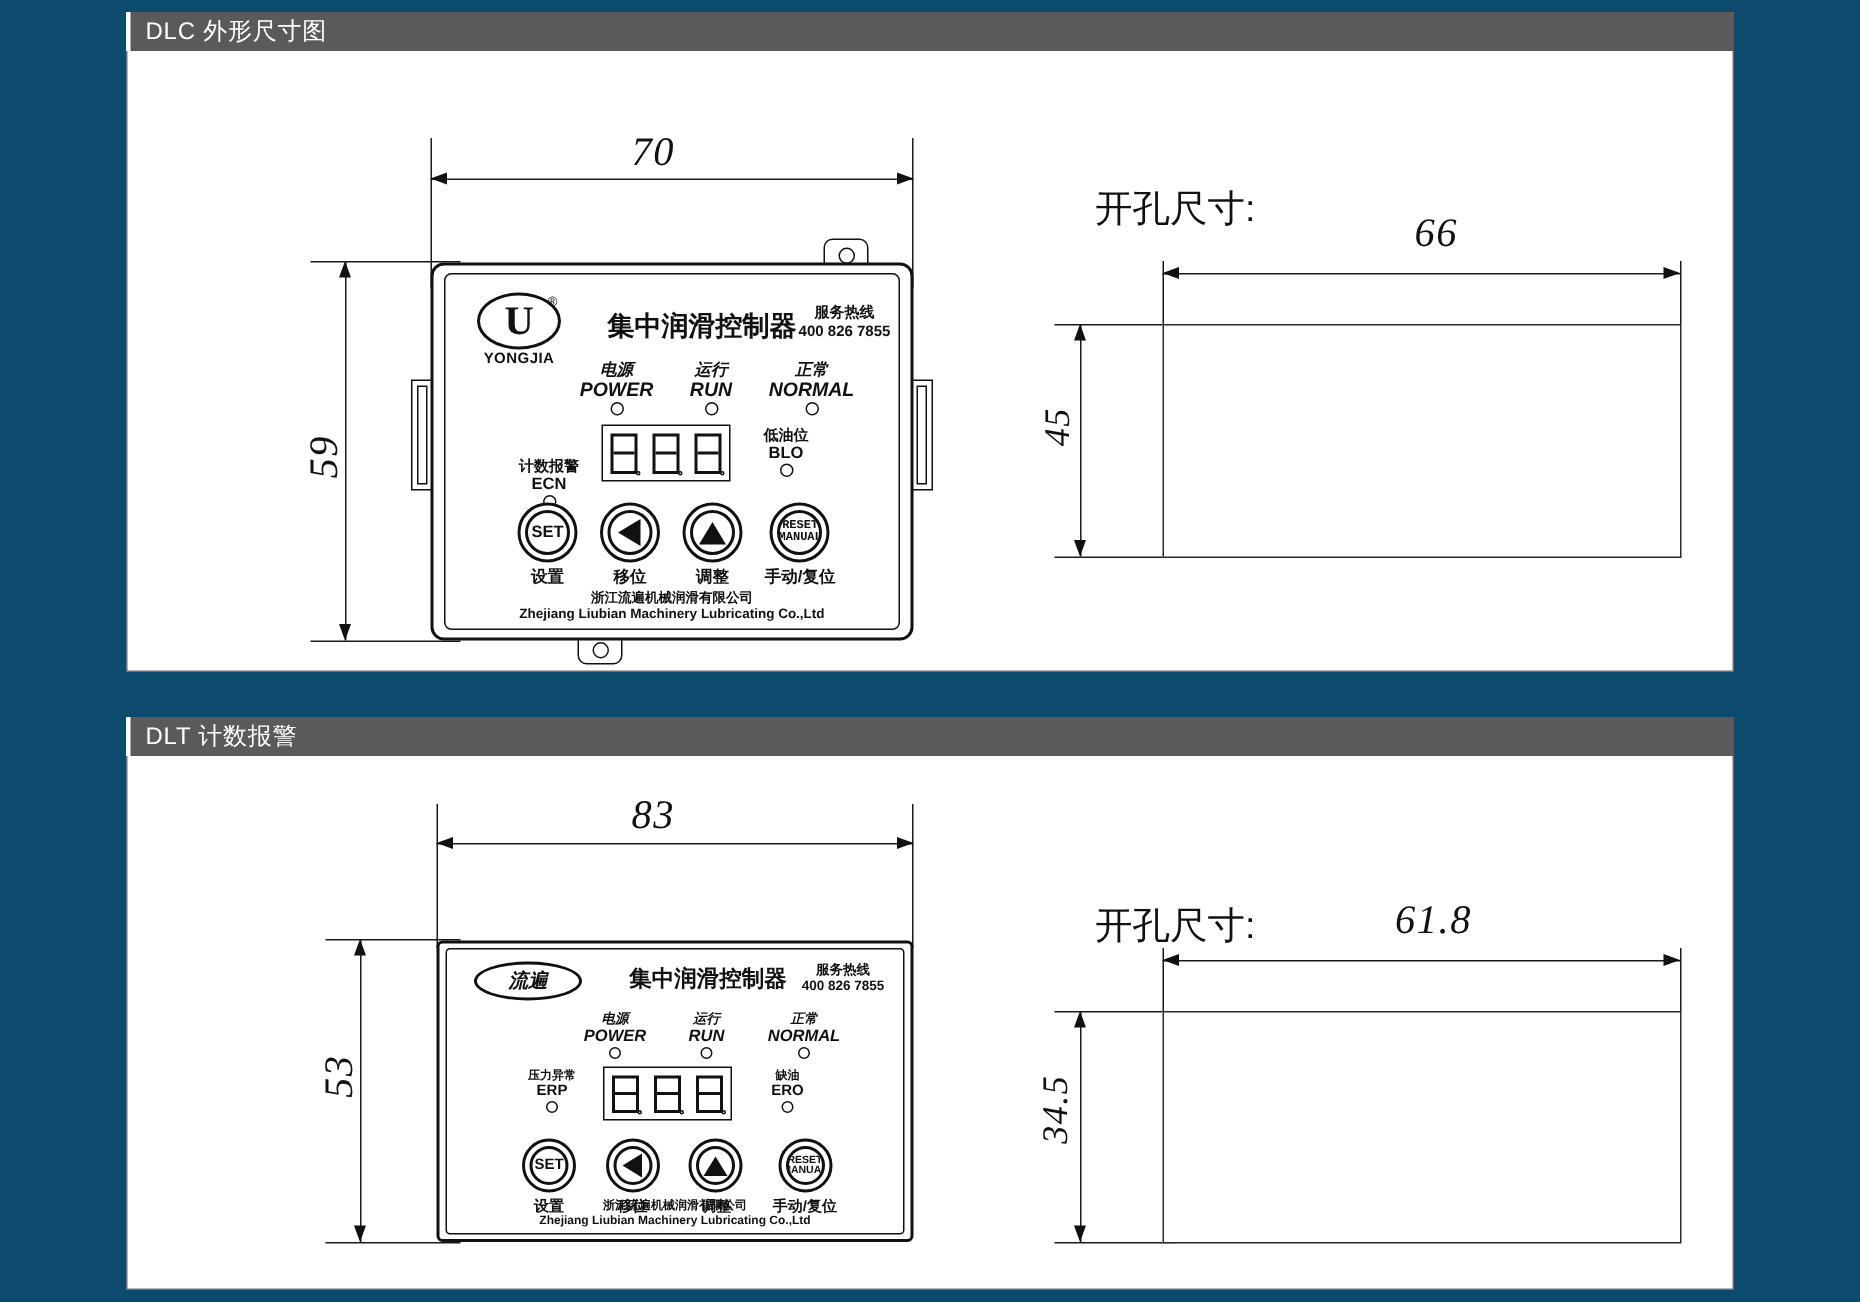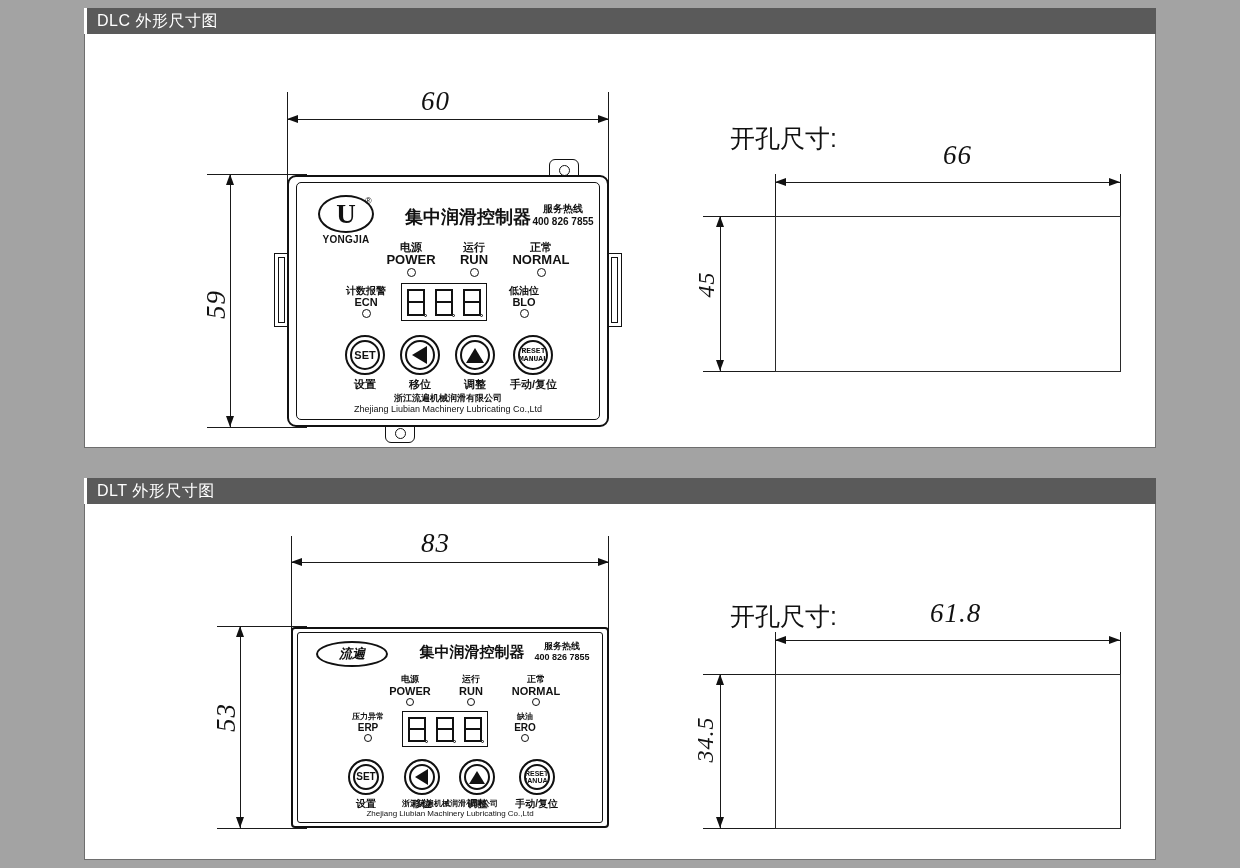--- a/index.html
+++ b/index.html
@@ -3,21 +3,21 @@
 <meta charset="utf-8">
 <style>
   * { box-sizing: border-box; }
   html, body {
     margin: 0; padding: 0;
     width: 1240px; height: 868px;
     background: #ffffff;
     font-family: "Liberation Sans", sans-serif;
     overflow: hidden;
   }
-  .page { position: relative; width: 1240px; height: 868px; background:#a3a3a3; }
+  .page { position: relative; width: 1240px; height: 868px; background:#0c4a6e; }
 
   
   .section { position: absolute; left: 84px; width: 1072px; }
   .sec-dlc { top: 8px; height: 440px; }
   .sec-dlt { top: 478px; height: 382px; }
 
   .sec-header {
     position: relative;
     height: 26px;
     background: #5a5a5a;
@@ -160,20 +160,21 @@
     font-family: "Liberation Sans", sans-serif;
     font-weight: bold;
     line-height: 1.25;
   }
 
   .lampgrp { position: absolute; text-align: center; }
   .lampgrp .cn, .lampgrp .en {
     font-family: "Liberation Sans", sans-serif;
     font-weight: bold; color: #111; white-space: nowrap;
     line-height: 1.1;
+    font-style: italic;
   }
   .lampgrp .led {
     margin: 1px auto 0;
     border: 1.5px solid #111;
     border-radius: 50%;
     background: #fff;
   }
 
   .sidelamp { position: absolute; text-align: center; }
   .sidelamp .cn, .sidelamp .en {
@@ -255,41 +256,41 @@
   }
 
   .company {
     position: absolute;
     text-align: center; width: 100%;
     color: #111;
     line-height: 1.25;
     font-family: "Liberation Sans", sans-serif;
   }
   .company .cn { font-weight: bold; text-align: center; }
-  .company .en { font-weight: normal; }
+  .company .en { font-weight: bold; }
 
   
   .cutout {
     position: absolute;
     border: 1px solid #2a2a2a;
     background: #fff;
   }
 </style>
 </head>
 <body>
 
 <div class="page">
 
   <div class="section sec-dlc">
     <div class="sec-header">
       <div class="title">DLC 外形尺寸图</div>
     </div>
     <div class="sec-body">
 
-      <div class="dimtext" style="left:336px; top:52px;">60</div>
+      <div class="dimtext" style="left:336px; top:52px;">70</div>
       <div class="ln hln" style="left:202px; top:85px; width:322px;"></div>
       <div class="arr arr-l" style="left:202px; top:81px;"></div>
       <div class="arr arr-r" style="left:513px; top:81px;"></div>
 
       <div class="ln vln" style="left:202px; top:58px; height:100px;"></div>
       <div class="ln vln" style="left:523px; top:58px; height:100px;"></div>
 
       <div class="dimtext rot" style="left:108px; top:255px; width:46px; text-align:center;">59</div>
       <div class="ln vln" style="left:145px; top:140px; height:253px;"></div>
       <div class="arr arr-u" style="left:141px; top:140px;"></div>
@@ -342,21 +343,21 @@
               <div class="en" style="font-size:13px;">RUN</div>
               <div class="led" style="width:9px; height:9px;"></div>
             </div>
             <div class="lampgrp" style="left:206px; top:58px; width:76px;">
               <div class="cn" style="font-size:11px;">正常</div>
               <div class="en" style="font-size:13px;">NORMAL</div>
               <div class="led" style="width:9px; height:9px;"></div>
             </div>
 
             <div class="sidelamp" style="left:38px; top:102px; width:62px;">
-              <div class="cn" style="font-size:10px;">计数报警</div>
+              <div class="cn" style="font-size:10px;margin-top:21px;">计数报警</div>
               <div class="en" style="font-size:11px;">ECN</div>
               <div class="led" style="width:9px; height:9px;"></div>
             </div>
 
             <div class="sidelamp" style="left:198px; top:102px; width:58px;">
               <div class="cn" style="font-size:10px;">低油位</div>
               <div class="en" style="font-size:11px;">BLO</div>
               <div class="led" style="width:9px; height:9px;"></div>
             </div>
 
@@ -433,21 +434,21 @@
       <div class="ln hln" style="left:618px; top:182px; width:80px;"></div>
       <div class="ln hln" style="left:618px; top:337px; width:80px;"></div>
 
       <div class="cutout" style="left:690px; top:182px; width:346px; height:156px;"></div>
 
     </div>
   </div>
 
   <div class="section sec-dlt">
     <div class="sec-header">
-      <div class="title">DLT 外形尺寸图</div>
+      <div class="title">DLT 计数报警</div>
     </div>
     <div class="sec-body">
 
       <div class="dimtext" style="left:336px; top:24px;">83</div>
       <div class="ln hln" style="left:206px; top:58px; width:318px;"></div>
       <div class="arr arr-l" style="left:206px; top:54px;"></div>
       <div class="arr arr-r" style="left:513px; top:54px;"></div>
       <div class="ln vln" style="left:206px; top:32px; height:96px;"></div>
       <div class="ln vln" style="left:523px; top:32px; height:96px;"></div>
 

